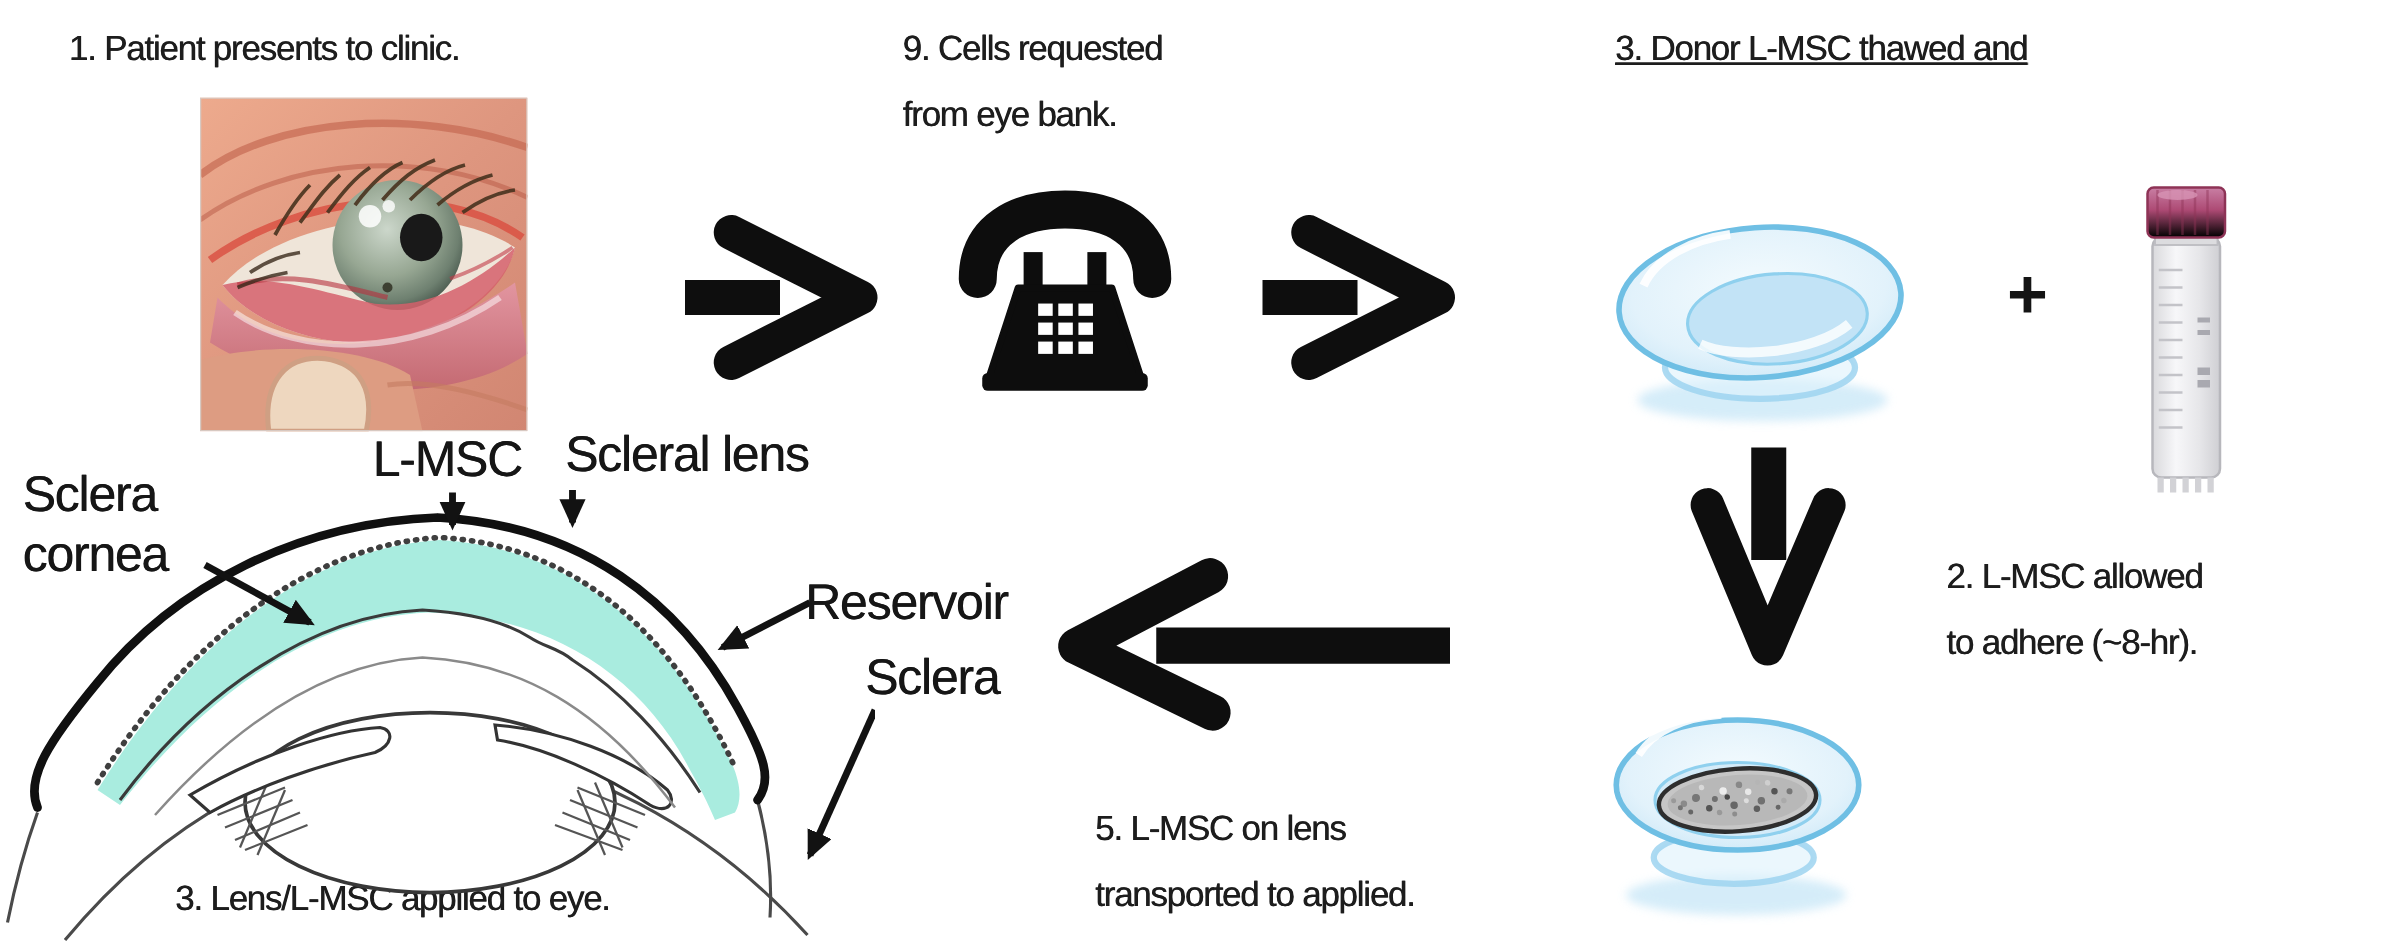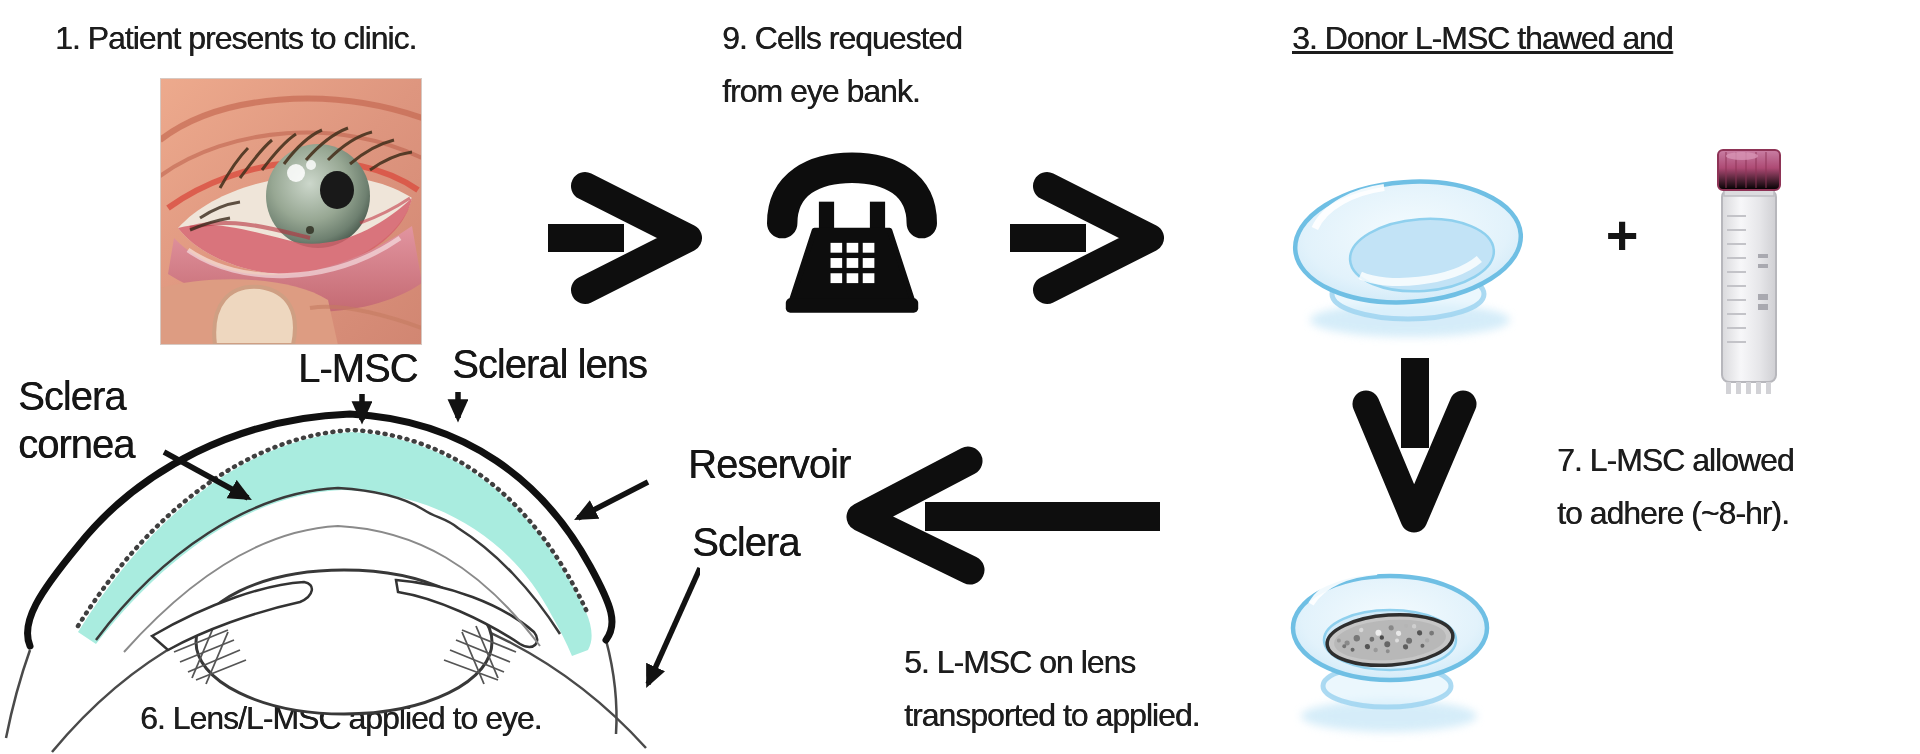--- a/index.html
+++ b/index.html
@@ -1,18 +1,18 @@
 <!DOCTYPE html>
 <html><head>
 <meta charset="utf-8">
 <style>
   html,body{margin:0;padding:0;background:#fff;}
   #stage{position:relative;width:1920px;height:754px;background:#fff;overflow:hidden;
          font-family:"Liberation Sans",sans-serif;}
-  .cap{position:absolute;font-size:32px;line-height:53px;letter-spacing:-1px;
+  .cap{position:absolute;font-size:28px;line-height:53px;letter-spacing:-1px;
        color:#1d1d1d;white-space:nowrap;text-shadow:0.4px 0 0 #1d1d1d;}
   .cap span{display:block;}
   .lbl{position:absolute;font-size:40px;line-height:48px;letter-spacing:-1px;
        color:#161616;white-space:nowrap;text-shadow:0.4px 0 0 #161616;}
   .lbl span{display:block;}
   .abs{position:absolute;}
   #plus-sign{position:absolute;left:1592px;top:200px;width:60px;height:70px;
        font-size:56px;font-weight:700;color:#141414;text-align:center;line-height:70px;}
   svg{display:block;}
 </style>
@@ -28,31 +28,31 @@
   <div class="cap" style="left:722px;top:12px;">
     <span>9. Cells requested</span>
     <span>from eye bank.</span>
   </div>
 
   <div class="cap" style="left:1292px;top:12px;text-decoration:underline;">
     <span>3. Donor L-MSC thawed and</span>
   </div>
 
   <div class="cap" style="left:1557px;top:434px;">
-    <span>7. L-MSC allowed</span>
+    <span>2. L-MSC allowed</span>
     <span>to adhere (~8-hr).</span>
   </div>
 
-  <div class="cap" style="left:904px;top:636px;">
+  <div class="cap" style="left:876px;top:636px;">
     <span>5. L-MSC on lens</span>
     <span>transported to applied.</span>
   </div>
 
   <div class="cap" style="left:140px;top:692px;">
-    <span>6. Lens/L-MSC applied to eye.</span>
+    <span>3. Lens/L-MSC applied to eye.</span>
   </div>
 
   <svg class="abs" style="left:0;top:0;" width="1920" height="754" viewBox="0 0 1920 754">
     <g fill="#0e0e0e" stroke="#0e0e0e">
 
       <g>
         <rect x="548" y="224" width="76" height="28" stroke="none"></rect>
         <path d="M585,186 L688,238 L585,290" fill="none" stroke-width="28" stroke-linecap="round" stroke-linejoin="round"></path>
       </g>
 
@@ -337,20 +337,20 @@
   <div class="lbl" style="left:18px;top:372px;">
     <span>Sclera</span>
     <span>cornea</span>
   </div>
   <div class="lbl" style="left:298px;top:344px;text-align:right;">
     <span>L-MSC</span>
   </div>
   <div class="lbl" style="left:452px;top:340px;">
     <span>Scleral lens</span>
   </div>
-  <div class="lbl" style="left:644px;top:440px;margin-left:44px;">
+  <div class="lbl" style="left:644px;top:458px;">
     <span>Reservoir</span>
   </div>
   <div class="lbl" style="left:692px;top:518px;text-align:right;">
     <span>Sclera</span>
   </div>
 
 </div>
 
 </body></html>

